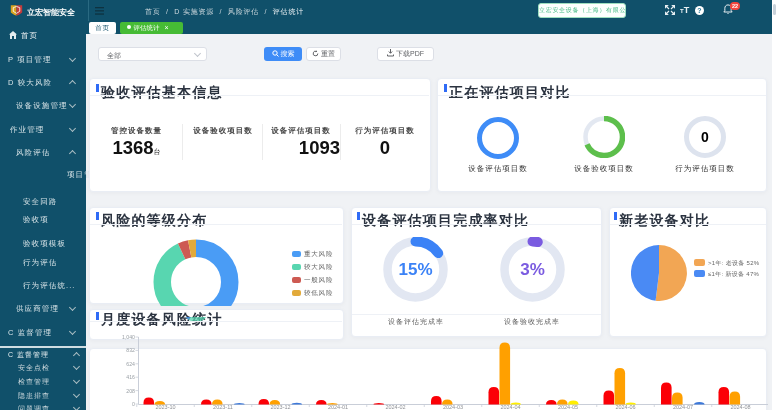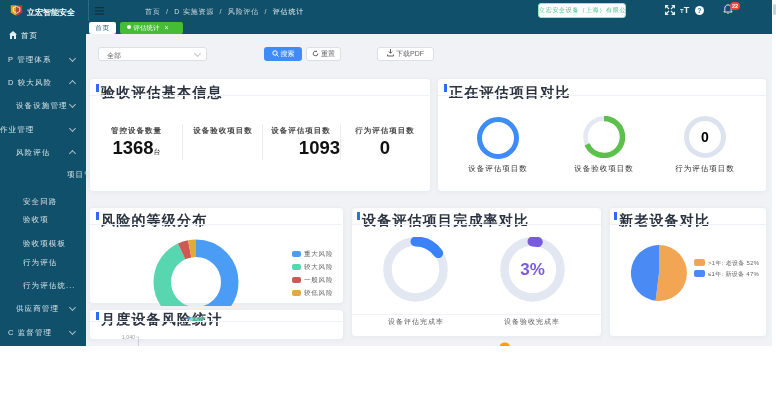--- a/index.html
+++ b/index.html
@@ -1,17 +1,17 @@
 <!DOCTYPE html>
 <html><head>
 <meta charset="utf-8">
 <style>
   html,body{margin:0;padding:0;}
   body{width:776px;height:410px;overflow:hidden;font-family:"Liberation Sans",sans-serif;}
-  #stage{position:relative;width:776px;height:346px;background:#f0f2f5;overflow:hidden;}
+  #stage{position:relative;width:776px;height:410px;background:#f0f2f5;overflow:hidden;}
   .abs{position:absolute;}
   .card{position:absolute;background:#fff;border:1px solid #e9edf4;border-radius:4px;box-shadow:0 1px 4px rgba(0,21,41,.04);box-sizing:border-box;}
   .ctitle{position:absolute;font-size:14px;font-weight:bold;color:#2b3340;white-space:nowrap;letter-spacing:1.2px;}
   .cbar{position:absolute;width:3px;height:8px;background:#2f6bf6;}
   .hline{position:absolute;height:1px;background:#eef1f6;}
   .menu{position:absolute;color:#d7e3e7;font-size:7.5px;white-space:nowrap;letter-spacing:1.1px;}
   .menu2{position:absolute;color:#c9d6db;font-size:7px;white-space:nowrap;letter-spacing:1px;}
   .chev{position:absolute;width:4px;height:4px;border-right:1px solid #a9bcc2;border-bottom:1px solid #a9bcc2;}
   .cdown{transform:rotate(45deg);}
   .cup{transform:rotate(-135deg);}
@@ -73,27 +73,27 @@
     <span style="display:inline-block;width:4px;height:4px;border-radius:50%;background:#fff;margin:0 3px 1px 7px;"></span>评估统计<span style="margin-left:5px;font-size:7px;">×</span>
   </div>
 
   <div class="abs" style="left:0;top:21px;width:86px;height:389px;background:#10506a;"></div>
 
   <svg class="abs" style="left:9px;top:31px;" width="8" height="8" viewBox="0 0 8 8">
       <path d="M4 0 L8 3.5 L7 3.5 L7 8 L5 8 L5 5 L3 5 L3 8 L1 8 L1 3.5 L0 3.5 Z" fill="#e3ecef"></path>
     </svg>
   <div class="menu" style="left:21px;top:30.5px;color:#fff;">首页</div>
 
-  <div class="menu" style="left:8px;top:54.5px;">P 管理体系</div>
+  <div class="menu" style="left:8px;top:54.5px;">P 项目管理</div>
     <div class="chev cdown" style="left:70px;top:55.5px;"></div>
   <div class="menu" style="left:8px;top:77.5px;">D 较大风险</div>
     <div class="chev cup" style="left:70px;top:80.5px;"></div>
   <div class="menu" style="left:16px;top:100.5px;">设备设施管理</div>
     <div class="chev cdown" style="left:70px;top:101.5px;"></div>
-  <div class="menu" style="left:0;top:124.5px;">作业管理</div>
+  <div class="menu" style="left:10px;top:124.5px;">作业管理</div>
     <div class="chev cdown" style="left:70px;top:125.5px;"></div>
   <div class="menu" style="left:16px;top:148px;">风险评估</div>
     <div class="chev cup" style="left:70px;top:151px;"></div>
   <div class="menu" style="left:23px;top:170px;margin-left:44px;">项目管理</div>
   <div class="menu" style="left:23px;top:197px;">安全回路</div>
   <div class="menu" style="left:23px;top:215px;font-family:Liberation Serif, serif;">验收项</div>
   <div class="menu" style="left:23px;top:238.5px;">验收项模板</div>
   <div class="menu" style="left:23px;top:258px;">行为评估</div>
   <div class="menu" style="left:23px;top:281px;">行为评估统...</div>
   <div class="menu" style="left:16px;top:304px;">供应商管理</div>
@@ -213,20 +213,21 @@
   <div class="abs" style="left:304px;top:263px;font-size:6.5px;color:#666;letter-spacing:0.8px;">较大风险</div>
   <div class="abs" style="left:292px;top:277px;width:9px;height:6px;border-radius:2px;background:#cd5a52;"></div>
   <div class="abs" style="left:304px;top:276px;font-size:6.5px;color:#666;letter-spacing:0.8px;">一般风险</div>
   <div class="abs" style="left:292px;top:290px;width:9px;height:6px;border-radius:2px;background:#e2aa3a;"></div>
   <div class="abs" style="left:304px;top:289px;font-size:6.5px;color:#666;letter-spacing:0.8px;">较低风险</div>
 
   <svg class="abs" style="left:383px;top:237px;" width="65" height="65" viewBox="0 0 65 65">
     <circle cx="32.5" cy="32.5" r="28" fill="none" stroke="#e2e7f2" stroke-width="8.5"></circle>
     <circle cx="32.5" cy="32.5" r="28" fill="none" stroke="#3b82f6" stroke-width="10" stroke-linecap="round" stroke-dasharray="26.4 149.5" transform="rotate(-90 32.5 32.5)"></circle>
   </svg>
+  <div class="abs" style="left:383px;top:237px;width:65px;height:65px;text-align:center;line-height:65px;font-size:17px;font-weight:bold;color:#3b82f6;">15%</div>
   <svg class="abs" style="left:500px;top:237px;" width="65" height="65" viewBox="0 0 65 65">
     <circle cx="32.5" cy="32.5" r="28" fill="none" stroke="#e2e7f2" stroke-width="8.5"></circle>
     <circle cx="32.5" cy="32.5" r="28" fill="none" stroke="#7a5be0" stroke-width="10" stroke-linecap="round" stroke-dasharray="5.3 170.6" transform="rotate(-90 32.5 32.5)"></circle>
   </svg>
   <div class="abs" style="left:500px;top:237px;width:65px;height:65px;text-align:center;line-height:65px;font-size:17px;font-weight:bold;color:#7a5be0;">3%</div>
 
   <svg class="abs" style="left:631px;top:245px;" width="56" height="56" viewBox="0 0 56 56">
     <path d="M28 28 L28 0 A28 28 0 1 1 24.6 55.8 Z" fill="#f2a654"></path>
     <path d="M28 28 L24.6 55.8 A28 28 0 0 1 28 0 Z" fill="#4a8af4"></path>
   </svg>

